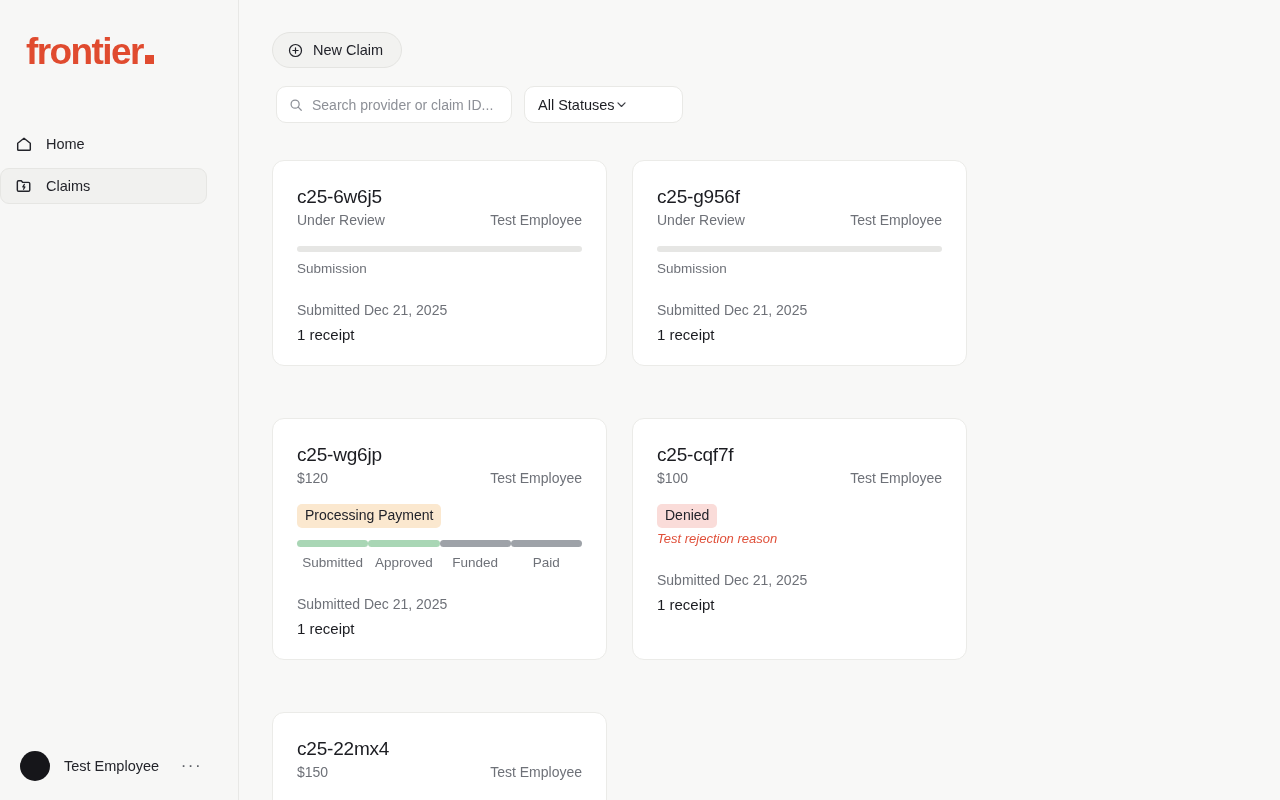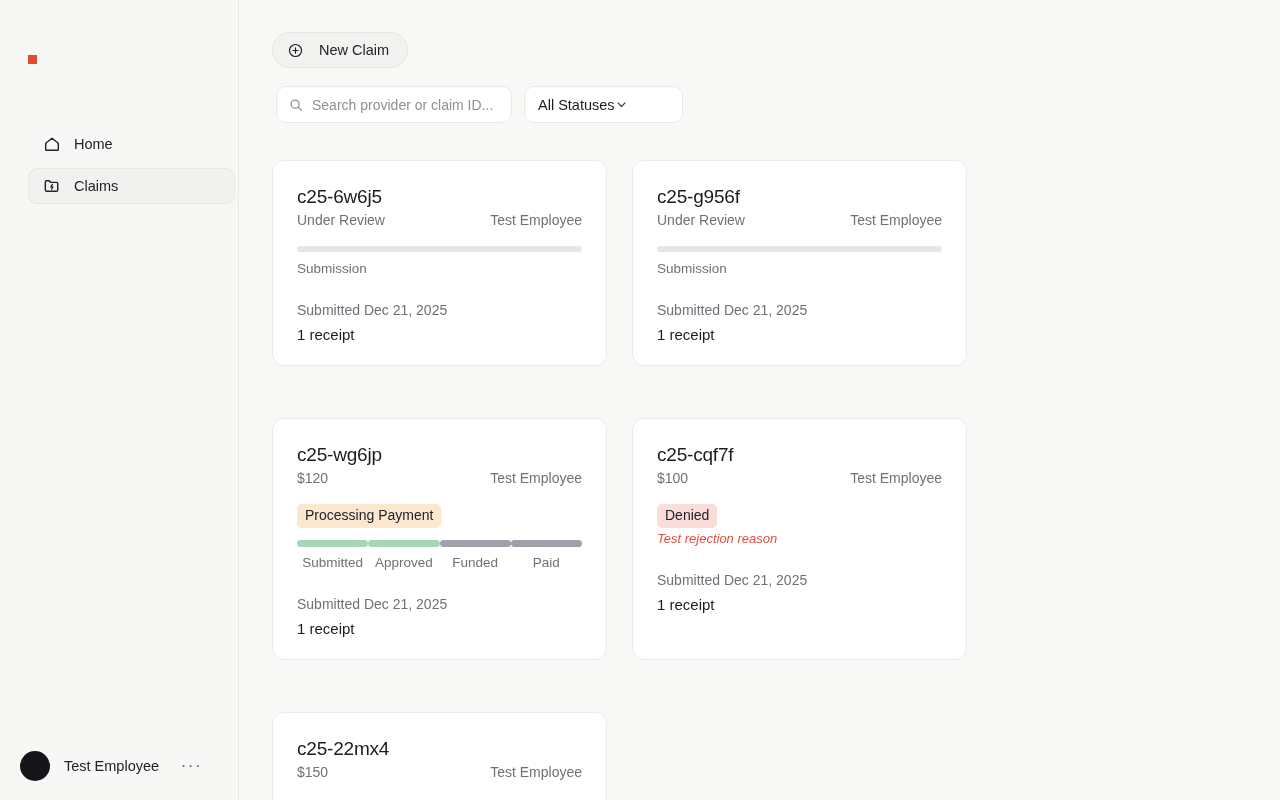--- a/index.html
+++ b/index.html
@@ -25,21 +25,21 @@
     color: #e04b2f; letter-spacing: -1.6px;
     line-height: 44px;
   }
   .logo .dot {
     display: inline-block;
     width: 9px; height: 9px;
     background: #e04b2f;
     margin-left: 2px;
     vertical-align: baseline;
   }
-  .nav { position: absolute; left: 28px; top: 126px; width: 207px; }
+  .nav { position: absolute; left: 0; top: 126px; width: 207px; }
   .nav-item {
     display: flex; align-items: center;
     gap: 13px;
     height: 36px;
     padding: 0 14px;
     border-radius: 9px;
     font-size: 14.5px;
     color: #23242a;
     margin-bottom: 6px;
     border: 1px solid transparent;
@@ -65,21 +65,21 @@
     margin-left: auto; margin-right: 18px;
     color: #5d6066; font-size: 17px; line-height: 10px;
     letter-spacing: 1.4px; cursor: pointer;
   }
 
   
   .main { flex: 1; height: 800px; position: relative; background: #f8f8f7; overflow: hidden; }
 
   .toolbar { position: absolute; left: 33px; top: 32px; }
   .new-claim-btn {
-    display: inline-flex; align-items: center; gap: 16px;
+    display: inline-flex; align-items: center; gap: 10px;
     height: 36px; padding: 0 18px 0 15px;
     background: #f2f2f0;
     border: 1px solid #e4e4e1;
     border-radius: 18px;
     font-size: 14.5px; color: #22232a;
     cursor: pointer;
   }
   .icon-circle-plus { width: 15px; height: 15px; display: block; }
 
   .filters {
@@ -178,21 +178,21 @@
   .submitted { font-size: 14px; color: #6e7178; }
   .receipts { margin-top: 8px; font-size: 15px; color: #1b1c21; }
 </style>
 </head>
 <body>
 
 <div class="app">
 
   <aside class="sidebar">
     <div class="logo">
-      <span class="dot"></span>
+      <span>frontier</span><span class="dot"></span>
     </div>
 
     <nav class="nav">
       <div class="nav-item">
         <span class="nav-icon">
           <svg viewBox="0 0 20 20" fill="none" stroke="#23242a" stroke-width="1.6" stroke-linecap="round" stroke-linejoin="round">
             <path d="M3 9.2 10 3.6l7 5.6V16a1 1 0 0 1-1 1H4a1 1 0 0 1-1-1z"></path>
           </svg>
         </span>
         <span>Home</span>

